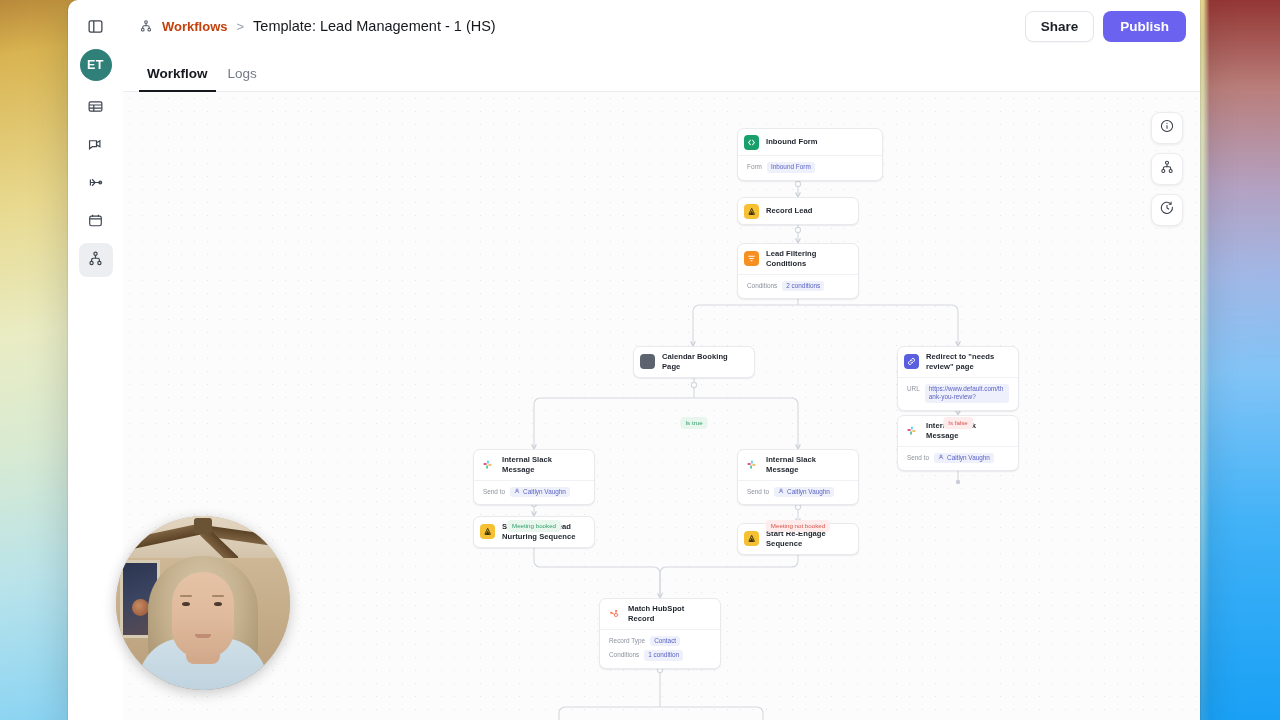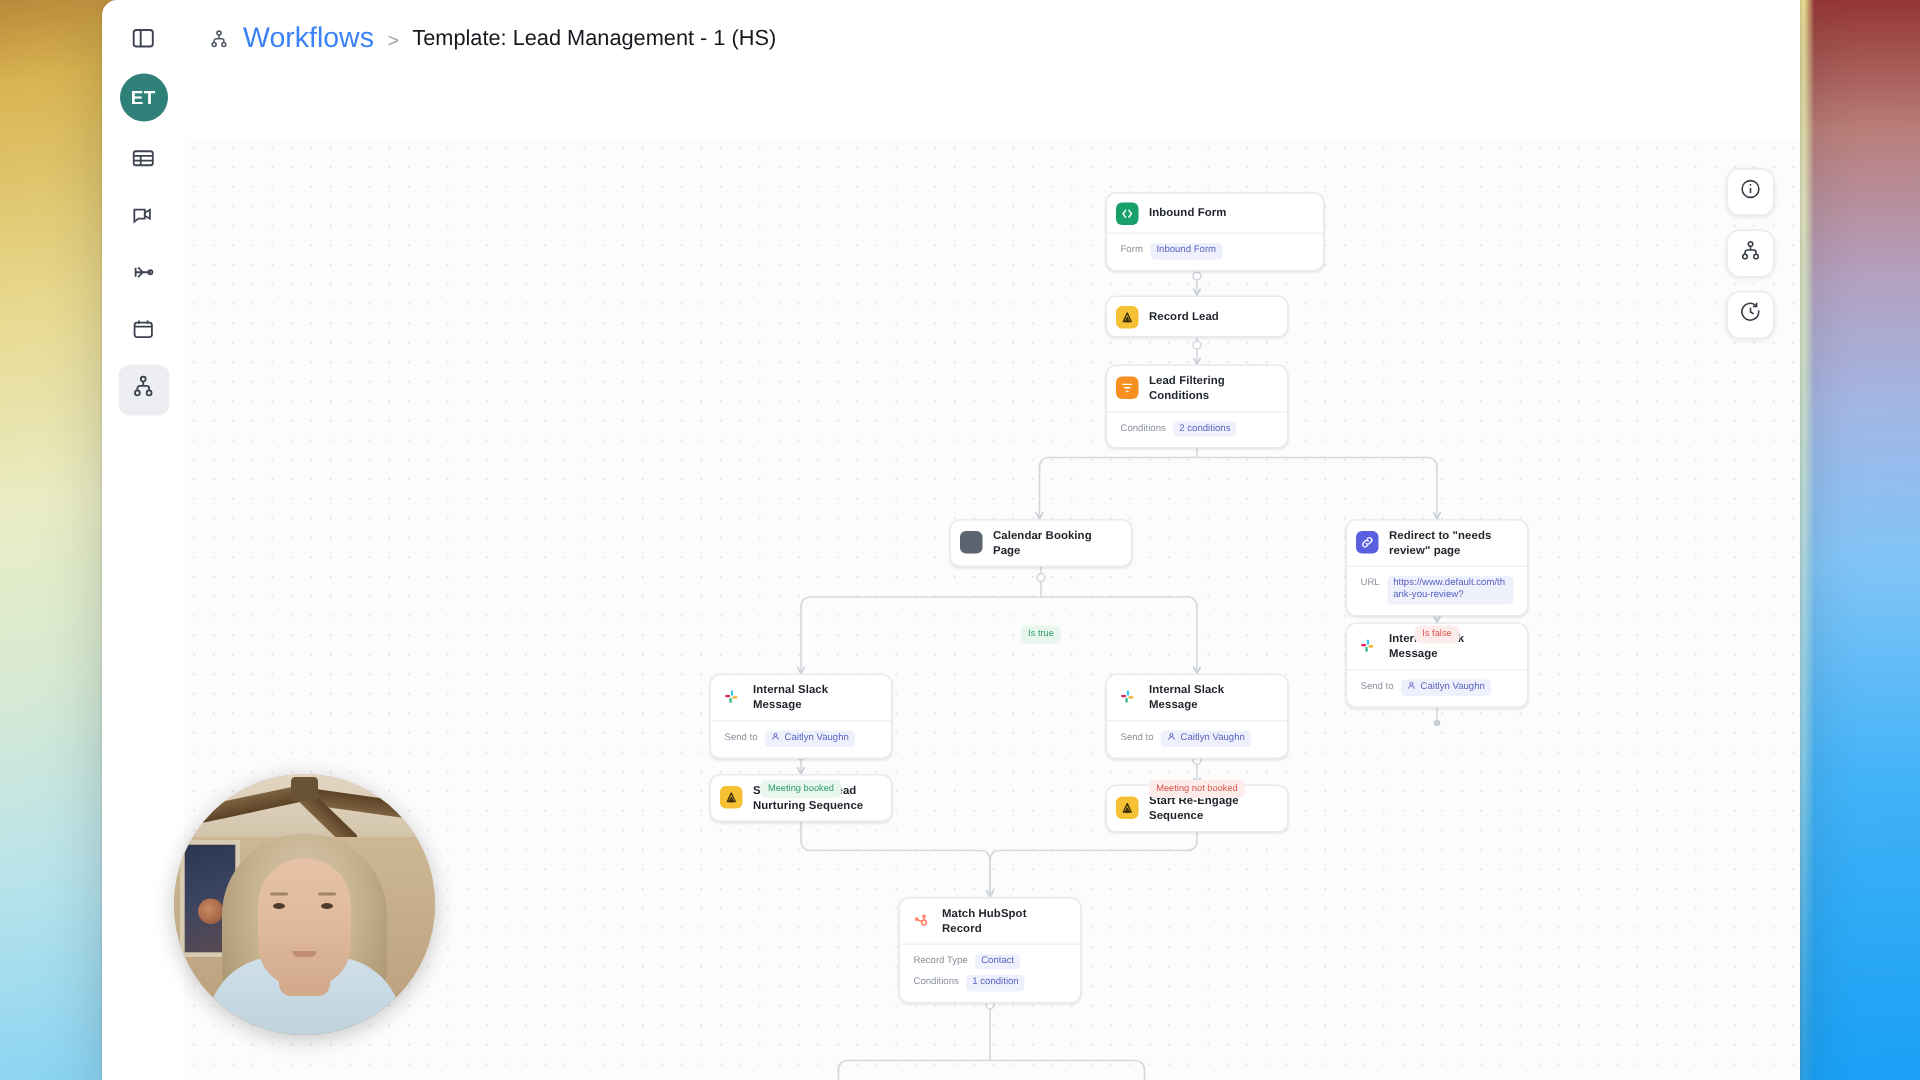--- a/index.html
+++ b/index.html
@@ -50,21 +50,21 @@
   }
   
   #main { position: absolute; left: 55px; top: 0; right: 0; bottom: 0; background: #fff; }
   #topbar {
     height: 52px; display: flex; align-items: center;
     padding: 0 14px 0 16px; gap: 8px;
   }
   #breadcrumb { display: flex; align-items: center; gap: 9px; flex: 1; min-width: 0; }
   .bc-icon { color: #525a66; display: flex; align-items: center; }
   .bc-link {
-    font-size: 19px; color: #3b82f6; font-weight: 400; cursor: pointer;
+    font-size: 13px; color: #c2410c; font-weight: 700; cursor: pointer;
     white-space: nowrap;
   }
   .bc-sep { color: #9aa2ad; font-size: 13px; }
   .bc-current {
     font-size: 14.5px; color: #15181d; font-weight: 400;
     white-space: nowrap; overflow: hidden; text-overflow: ellipsis;
   }
   #topbar-actions { display: flex; align-items: center; gap: 9px; }
   #share-btn {
     background: #fff; border: 1px solid #e2e5e9; border-radius: 8px;
@@ -317,22 +317,30 @@
             <circle cx="10" cy="4.4" r="1.9"></circle>
               <circle cx="5.4" cy="15.2" r="1.9"></circle>
               <circle cx="14.6" cy="15.2" r="1.9"></circle>
             <path d="M10 6.3v3.2M5.4 13.3v-1.6a2 2 0 0 1 2-2h5.2a2 2 0 0 1 2 2v1.6"></path>
           </svg>
         </span>
         <span class="bc-link">Workflows</span>
         <span class="bc-sep">&gt;</span>
         <span class="bc-current">Template: Lead Management - 1 (HS)</span>
       </div>
+      <div id="topbar-actions">
+        <button id="share-btn">Share</button>
+        <button id="publish-btn">Publish</button>
+      </div>
     </header>
 
+    <div id="tabs">
+      <div class="tab active">Workflow</div>
+      <div class="tab">Logs</div>
+    </div>
 
     <div id="canvas">
 
       <svg id="edges">
         <defs>
           <marker id="arw" markerWidth="6" markerHeight="6" refX="4.6" refY="3" orient="auto">
             <path d="M0.4 0.8 L4.6 3 L0.4 5.2" fill="none" stroke="#c9ced6" stroke-width="1"></path>
           </marker>
         </defs>
         <g stroke="#d3d8de" stroke-width="1.1" fill="none">

